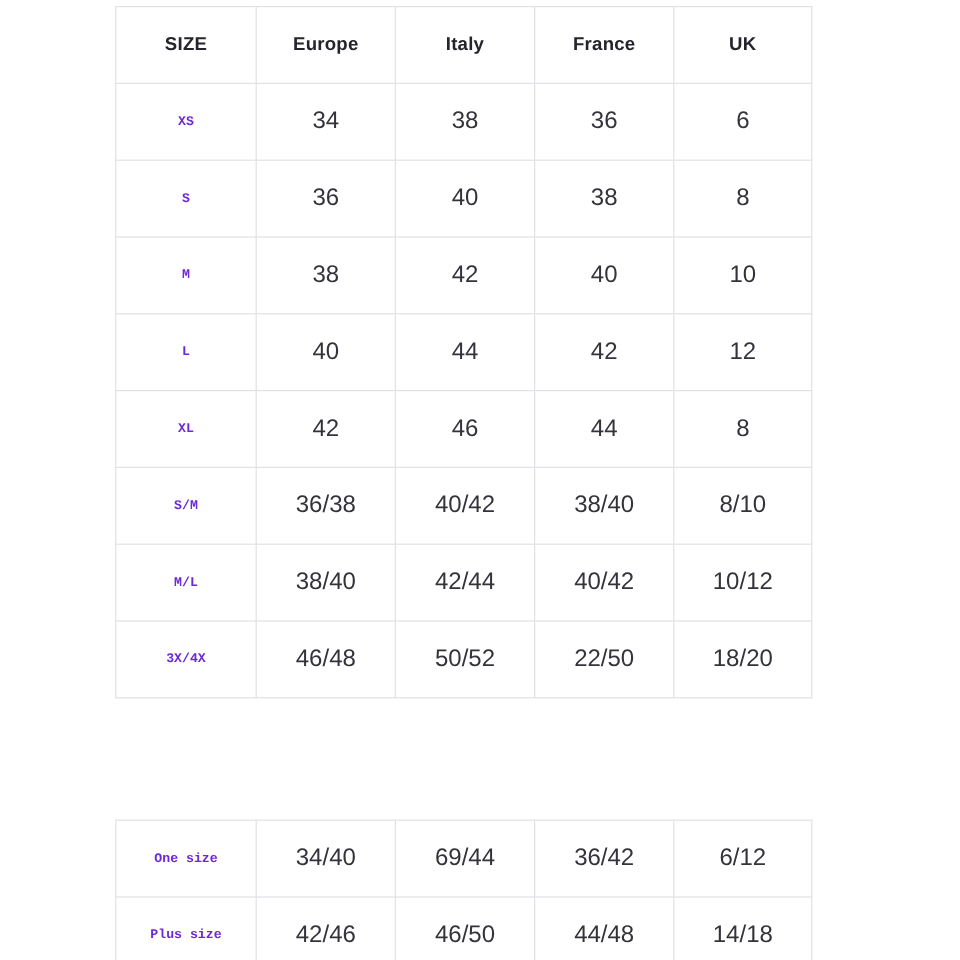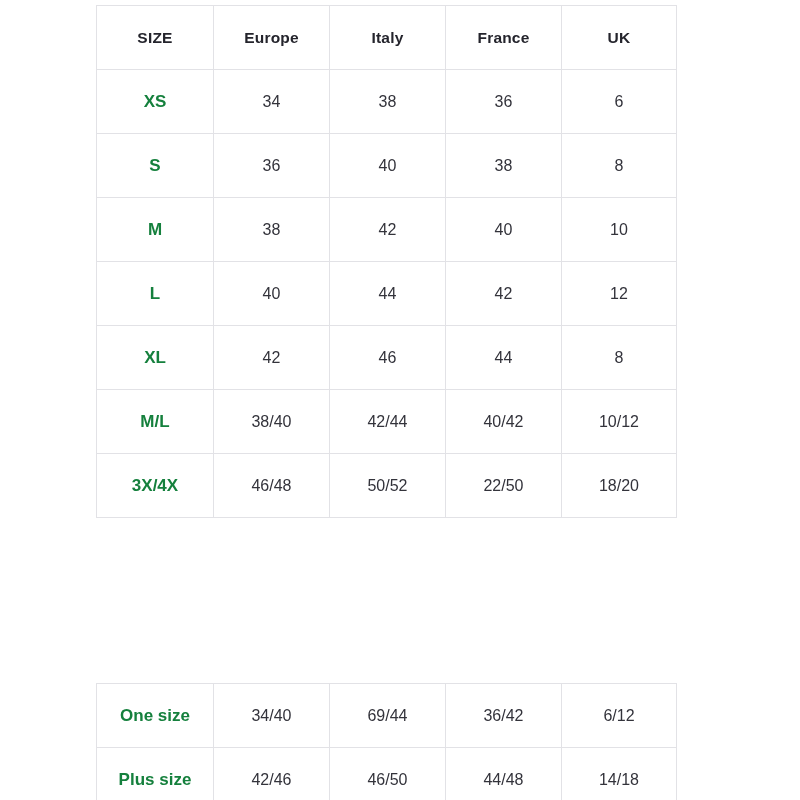--- a/index.html
+++ b/index.html
@@ -31,42 +31,43 @@
   table.size-table {
     border-collapse: collapse;
     width: 580px;
     table-layout: fixed;
   }
   table.size-table td,
   table.size-table th {
     border: 1px solid #e2e2e6;
     text-align: center;
     vertical-align: middle;
-    font-size: 16px;
+    font-size: 20px;
     font-weight: 400;
     color: #33333b;
     padding: 0;
     height: 63px;
   }
   table.size-table col.c0 { width: 117px; }
   table.size-table col.c1 { width: 116px; }
   table.size-table col.c2 { width: 116px; }
   table.size-table col.c3 { width: 116px; }
   table.size-table col.c4 { width: 115px; }
 
   table.size-table thead th {
     font-weight: 700;
     font-size: 15.5px;
     letter-spacing: 0.2px;
     color: #24242c;
   }
   table.size-table tbody td.rowlabel {
     font-weight: 700;
-    font-size: 17px;
-    color: #15803d;
+    font-size: 11px;
+    color: #6d28d9;
+    font-family: Liberation Mono, monospace;
   }
   #second-table td { height: 63px; }
   #second-table td.rowlabel { font-weight: 700; }
 </style>
 </head>
 <body>
 
 <div class="page">
 
   <div class="table-wrap" id="main-table-wrap">
@@ -117,20 +118,27 @@
           <td>12</td>
         </tr>
         <tr>
           <td class="rowlabel">XL</td>
           <td>42</td>
           <td>46</td>
           <td>44</td>
           <td>8</td>
         </tr>
         <tr>
+          <td class="rowlabel">S/M</td>
+          <td>36/38</td>
+          <td>40/42</td>
+          <td>38/40</td>
+          <td>8/10</td>
+        </tr>
+        <tr>
           <td class="rowlabel">M/L</td>
           <td>38/40</td>
           <td>42/44</td>
           <td>40/42</td>
           <td>10/12</td>
         </tr>
         <tr>
           <td class="rowlabel">3X/4X</td>
           <td>46/48</td>
           <td>50/52</td>

